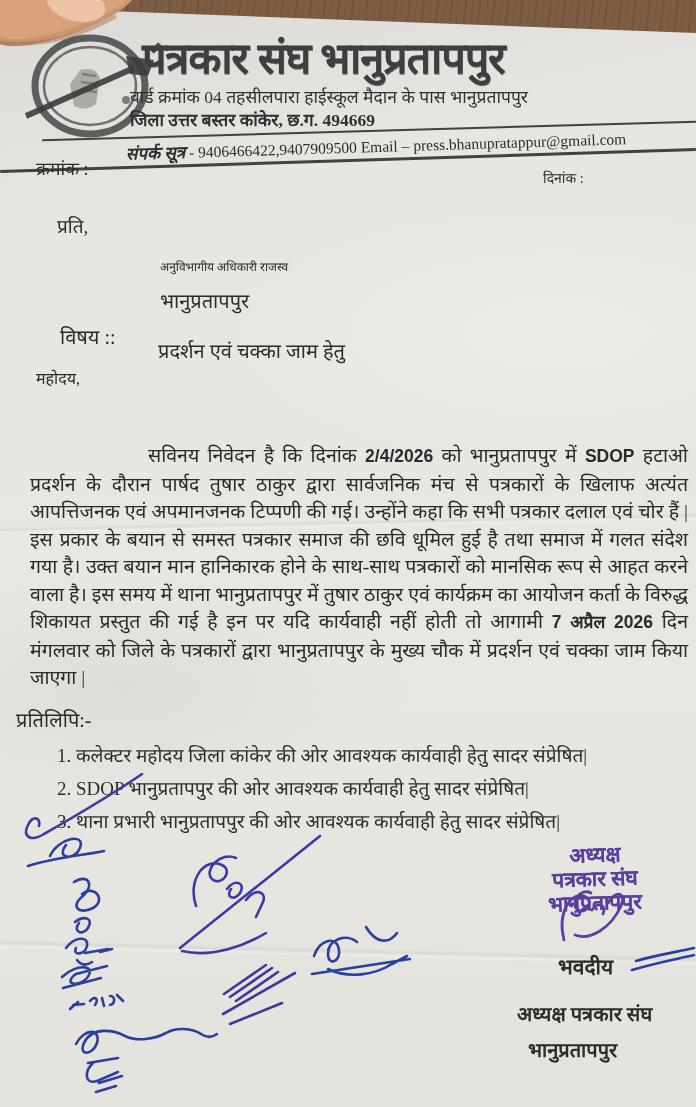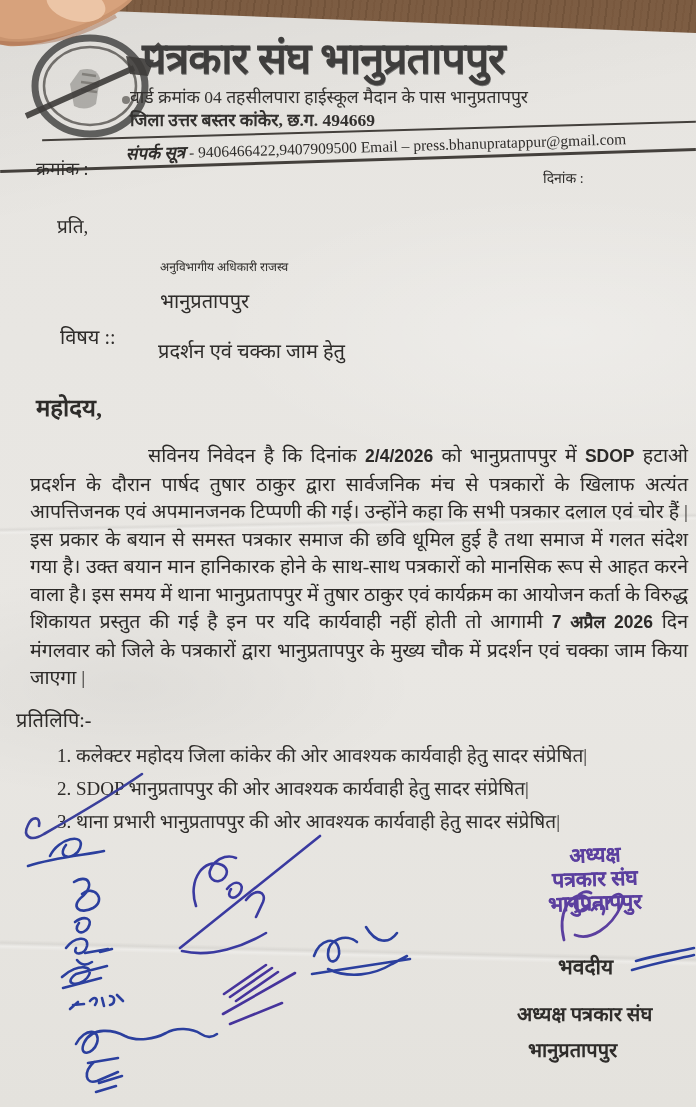--- a/index.html
+++ b/index.html
@@ -51,21 +51,21 @@
   .contact .pref { font-style:italic; font-weight:700; font-size:17px; }
 
   
   .serial { position:absolute; left:36px;  top:156px; font-size:18px; }
   .dated  { position:absolute; left:543px; top:168px; font-size:14px; }
   .salut  { position:absolute; left:57px;  top:213px; font-size:19px; }
   .rcpt1  { position:absolute; left:160px; top:258px; font-size:12px; }
   .rcpt2  { position:absolute; left:160px; top:287px; font-size:20px; }
   .subj-label { position:absolute; left:60px;  top:323px; font-size:20px; }
   .subj-text  { position:absolute; left:158px; top:311px; font-size:20px;margin-top:26px; }
-  .greeting   { position:absolute; left:36px;  top:390px; font-size:24px;font-weight:bold; }
+  .greeting   { position:absolute; left:36px;  top:367px; font-size:16px; }
 
   
   .para {
     position:absolute; left:30px; top:442px; width:658px;
     font-size:19.5px; line-height:27.5px; text-align:justify; text-indent:118px;
     color:#2c2a28;
   }
   .para b { font-family:"Liberation Sans","DejaVu Sans",sans-serif; font-size:17.5px; }
 
   .copies-label { position:absolute; left:16px; top:706px; font-size:20px; }

